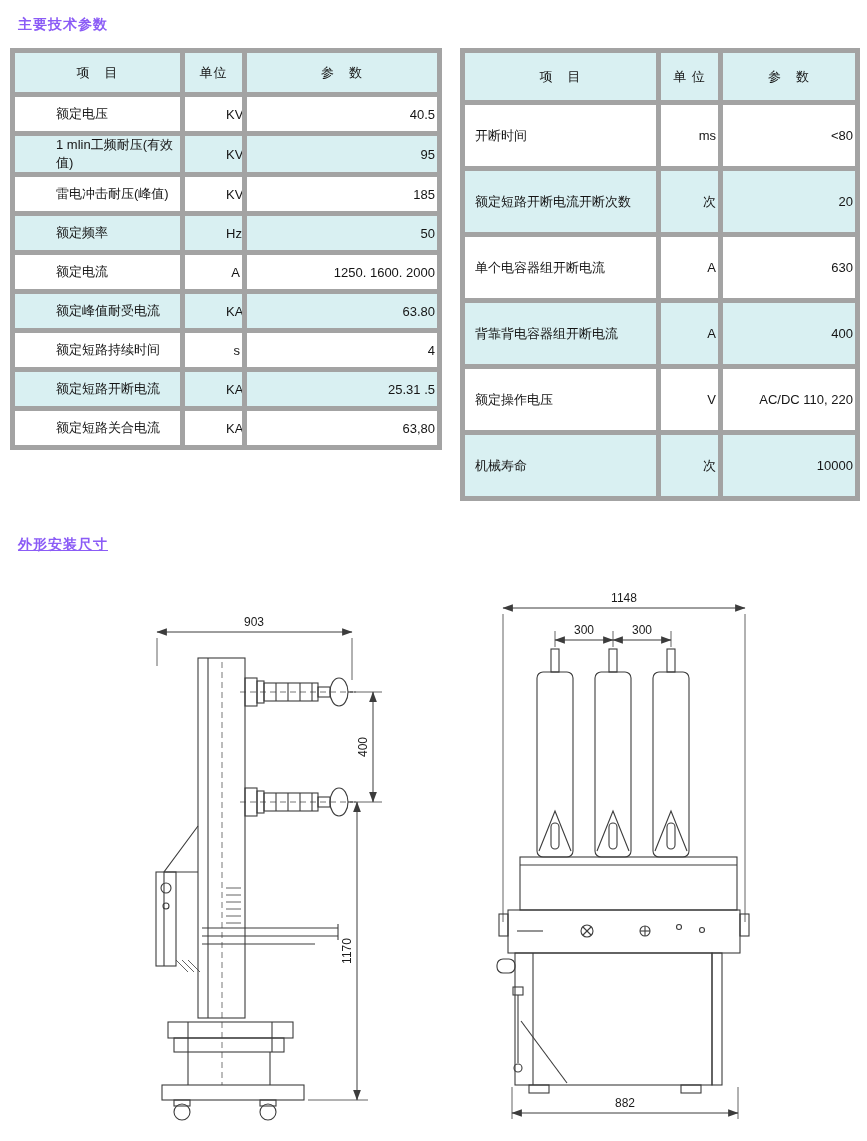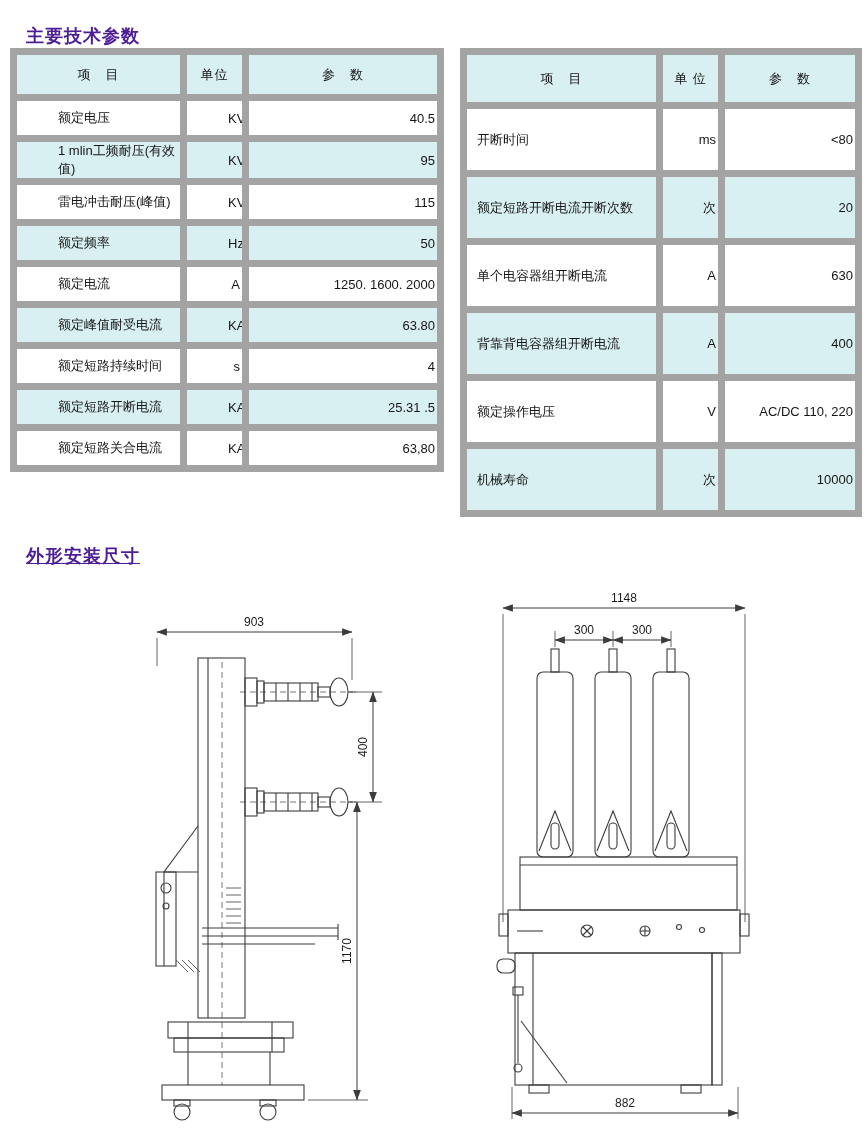--- a/index.html
+++ b/index.html
@@ -1,23 +1,23 @@
 <!DOCTYPE html>
 <html><head>
 <meta charset="utf-8">
 <style>
   html,body{margin:0;padding:0;background:#ffffff;}
   .page{position:relative;width:867px;height:1141px;background:#ffffff;overflow:hidden;
         font-family:"Liberation Sans","DejaVu Sans",sans-serif;}
-  .sec-title{position:absolute;margin:16px;font-size:18px;font-weight:bold;color:#4c1d95;letter-spacing:1px;}
+  .sec-title{position:absolute;margin:8px;font-size:14px;font-weight:bold;color:#8b5cf6;letter-spacing:1px;}
   #title-tech{left:10px;top:8px;}
   #title-dim{left:10px;top:528px;text-decoration:underline;}
 
   table.tbl{position:absolute;border-collapse:collapse;table-layout:fixed;font-size:13px;color:#151515;}
-  .tbl th,.tbl td{border:7px solid #a3a3a3;font-weight:normal;overflow:hidden;}
+  .tbl th,.tbl td{border:5px solid #a3a3a3;font-weight:normal;overflow:hidden;}
   .tbl thead th{background:#d9f0f2;text-align:center;letter-spacing:1px;}
   .tbl tbody tr:nth-child(even) td{background:#d9f0f2;}
   .tbl td.item{text-align:left;padding:0 4px 0 10px;}
   .tbl td.unit,.tbl td.param{text-align:right;padding:0 2px;}
 
   #tbl-left{left:10px;top:48px;width:427px;}
   #tbl-left thead th{height:37px;}
   #tbl-left tbody td{height:34px;padding-left:41px;}
 
   #tbl-right{left:460px;top:48px;width:395px;}
@@ -62,21 +62,21 @@
         <td class="param">40.5</td>
       </tr>
       <tr>
         <td class="item">1 mlin工频耐压(有效值)</td>
         <td class="unit">KV</td>
         <td class="param">95</td>
       </tr>
       <tr>
         <td class="item">雷电冲击耐压(峰值)</td>
         <td class="unit">KV</td>
-        <td class="param">115</td>
+        <td class="param">185</td>
       </tr>
       <tr>
         <td class="item">额定频率</td>
         <td class="unit">Hz</td>
         <td class="param">50</td>
       </tr>
       <tr>
         <td class="item">额定电流</td>
         <td class="unit">A</td>
         <td class="param">1250. 1600. 2000</td>

